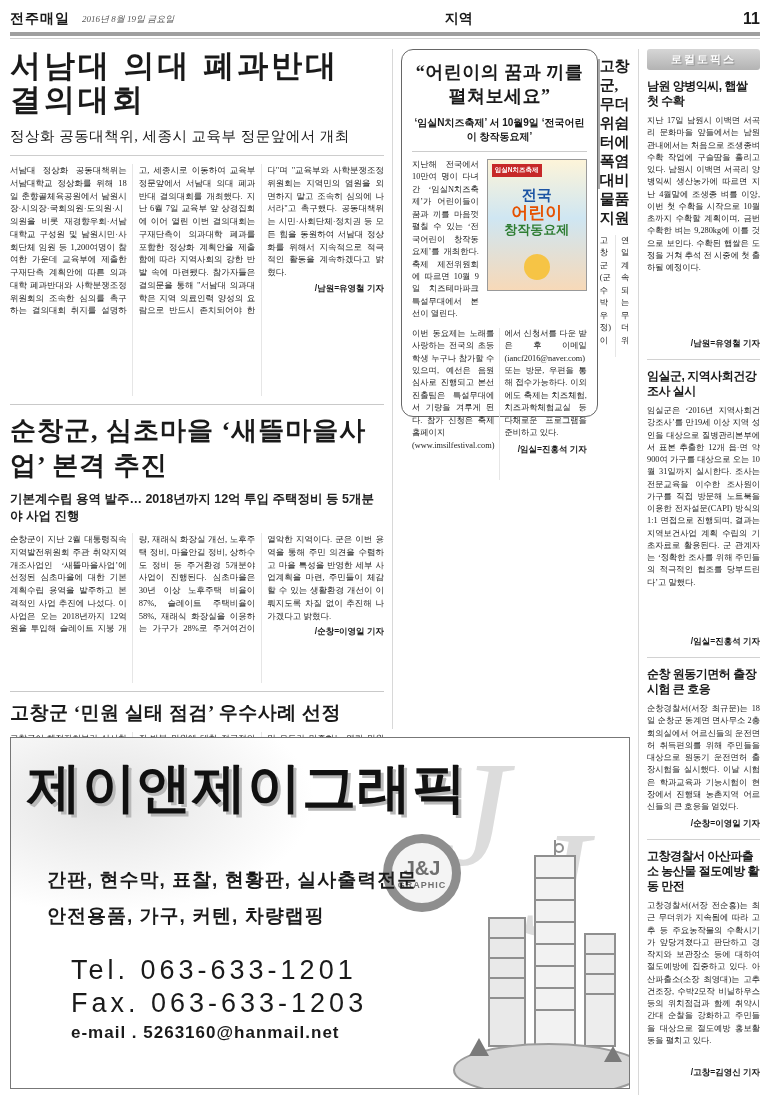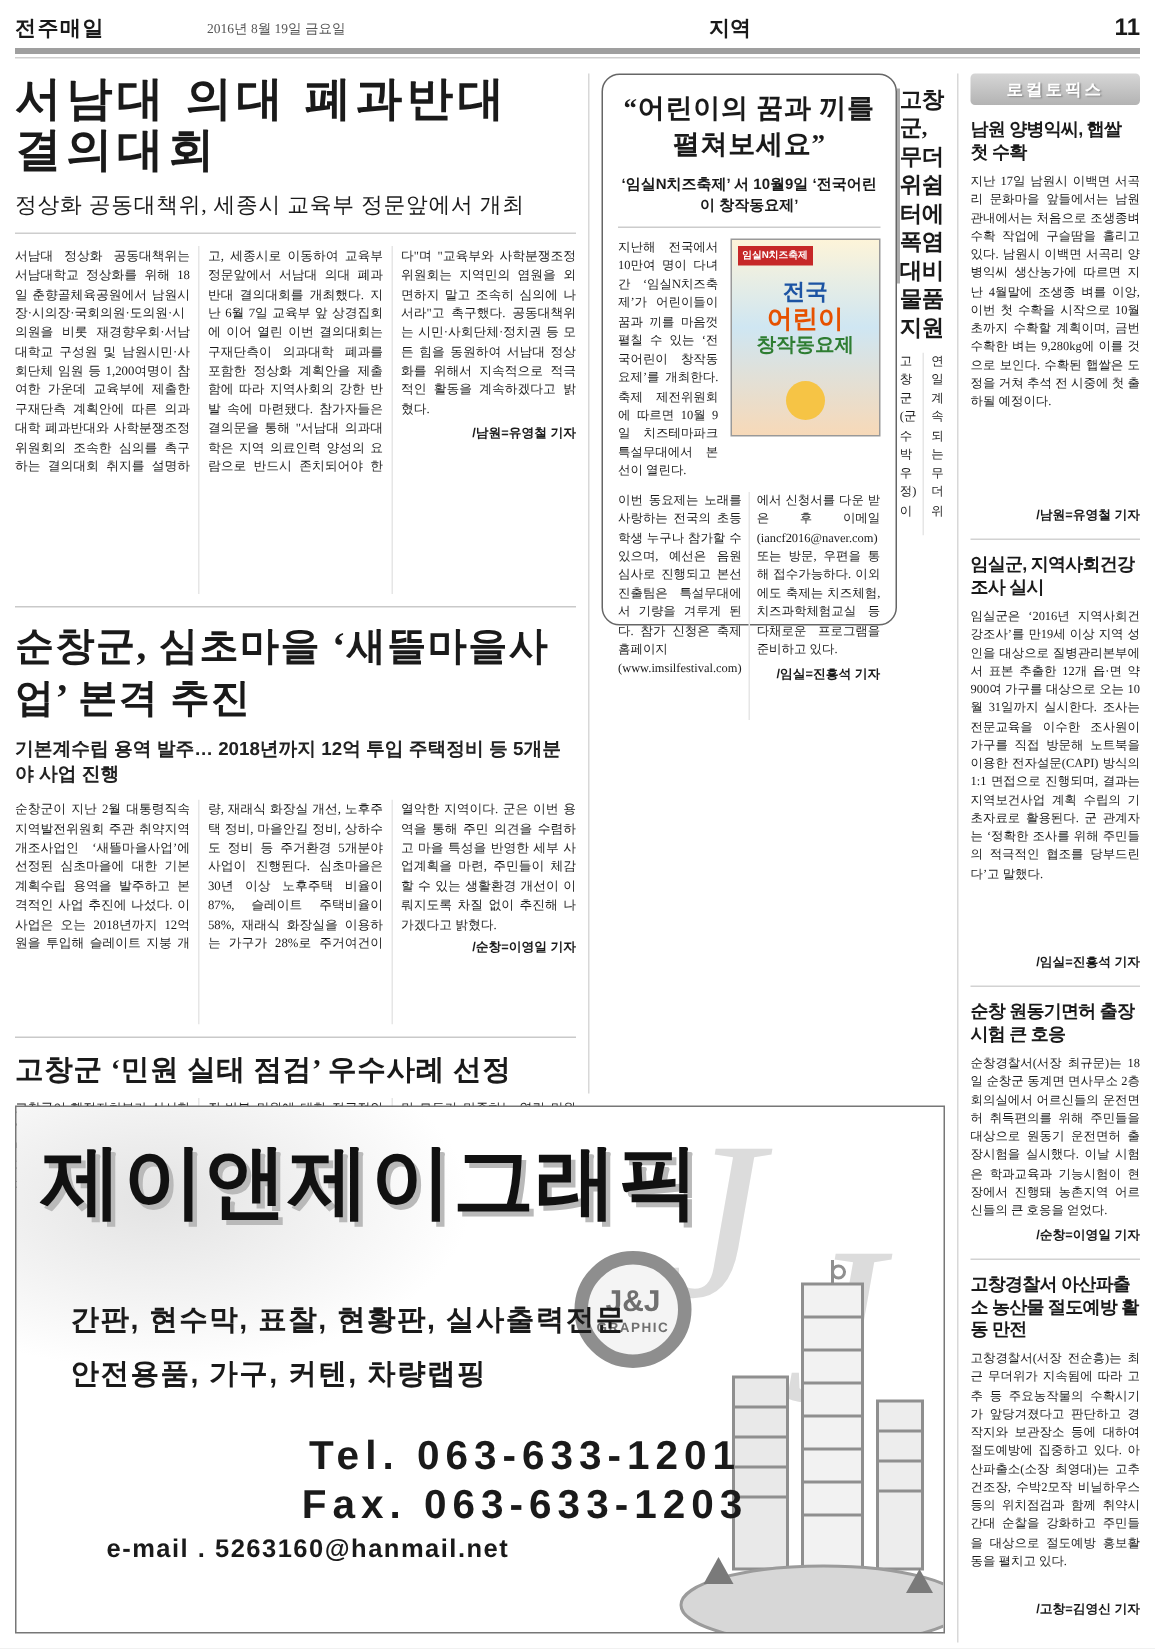--- a/index.html
+++ b/index.html
@@ -3,23 +3,23 @@
 <meta charset="utf-8">
 <style>
   * { margin:0; padding:0; box-sizing:border-box; }
   html,body { background:#e8e8e8; }
   .page {
     width:770px; height:1099px; background:#fff; margin:0 auto;
     font-family:"Liberation Serif", serif; color:#1a1a1a;
     padding:6px 10px; position:relative; overflow:hidden;
   }
   
-  .masthead { display:flex; align-items:flex-end; height:22px;gap:44px; }
+  .masthead { display:flex; align-items:flex-end; height:22px; }
   .mh-paper { font-family:"Liberation Sans", sans-serif; font-weight:bold; font-size:14px; letter-spacing:1px; }
-  .mh-date  { font-size:9px; color:#555; margin-left:24px; padding-bottom:2px; }
+  .mh-date  { font-size:9px; color:#555; margin-left:12px; padding-bottom:2px;font-style:italic; }
   .mh-section { flex:1; text-align:center; font-family:"Liberation Sans", sans-serif; font-weight:bold; font-size:14px; }
   .mh-page { font-family:"Liberation Sans", sans-serif; font-weight:bold; font-size:16px; }
   .rule-thick { height:4px; background:#9f9f9f; margin-top:4px; }
   .rule-thin  { height:1px; background:#cfcfcf; margin-top:2px; }
 
   
   .content { display:flex; margin-top:10px; height:1046px; }
   .main { width:620px; display:flex; flex-direction:column; }
   .top-zone { display:flex; height:680px;justify-content:flex-end; }
   .col-left { width:382px; padding-right:8px; }
@@ -81,22 +81,22 @@
   .tb-1 { height:220px; } .tb-2 { height:228px; } .tb-3 { height:112px; } .tb-4 { height:164px; }
 
   
   .ad { border:1px solid #777; height:352px; margin-top:8px; position:relative; overflow:hidden;
         background:radial-gradient(ellipse 300px 160px at 15% 18%, #e3e3e3 0%, #fff 70%); }
   .ad-title { font-family:"Liberation Sans", sans-serif; font-weight:800; font-size:54px; letter-spacing:1px;
               color:#111; text-shadow:3px 3px 0 #b9b9b9; margin:14px 0 0 16px; position:relative; z-index:3; }
   .ad-line { font-family:Liberation Sans, sans-serif; font-weight:bold; font-size:19px; letter-spacing:1px;
              margin:10px 0 0 36px; position:relative; z-index:3; }
   .ad-line-first { margin-top:42px; }
-  .ad-tel { font-family:"Liberation Sans", sans-serif; font-weight:700; font-size:27px; letter-spacing:4px;
-            margin:26px 0 0 60px; position:relative; z-index:3;text-align:center; }
+  .ad-tel { font-family:"Liberation Sans", sans-serif; font-weight:400; font-size:27px; letter-spacing:4px;
+            margin:26px 0 0 60px; position:relative; z-index:3; }
   .ad-fax { margin-top:2px; }
   .ad-email { font-family:"Liberation Sans", sans-serif; font-weight:800; font-size:17px; letter-spacing:1px;
               margin:4px 0 0 60px; position:relative; z-index:3; }
   .ad-logo { position:absolute; right:168px; top:96px; width:78px; height:78px; border-radius:50%;
              border:9px solid #8e8e8e; background:#f4f4f4; z-index:2;
              display:flex; flex-direction:column; align-items:center; justify-content:center; }
   .ad-logo .l1 { font-family:"Liberation Sans", sans-serif; font-weight:800; font-size:20px; color:#6f6f6f; }
   .ad-logo .l2 { font-family:"Liberation Sans", sans-serif; font-weight:800; font-size:9px; color:#6f6f6f; letter-spacing:1px; }
   .ad-watermark { position:absolute; font-family:"Liberation Serif", serif; font-size:150px; color:#dcdcdc;
                   z-index:1; font-style:italic; }

